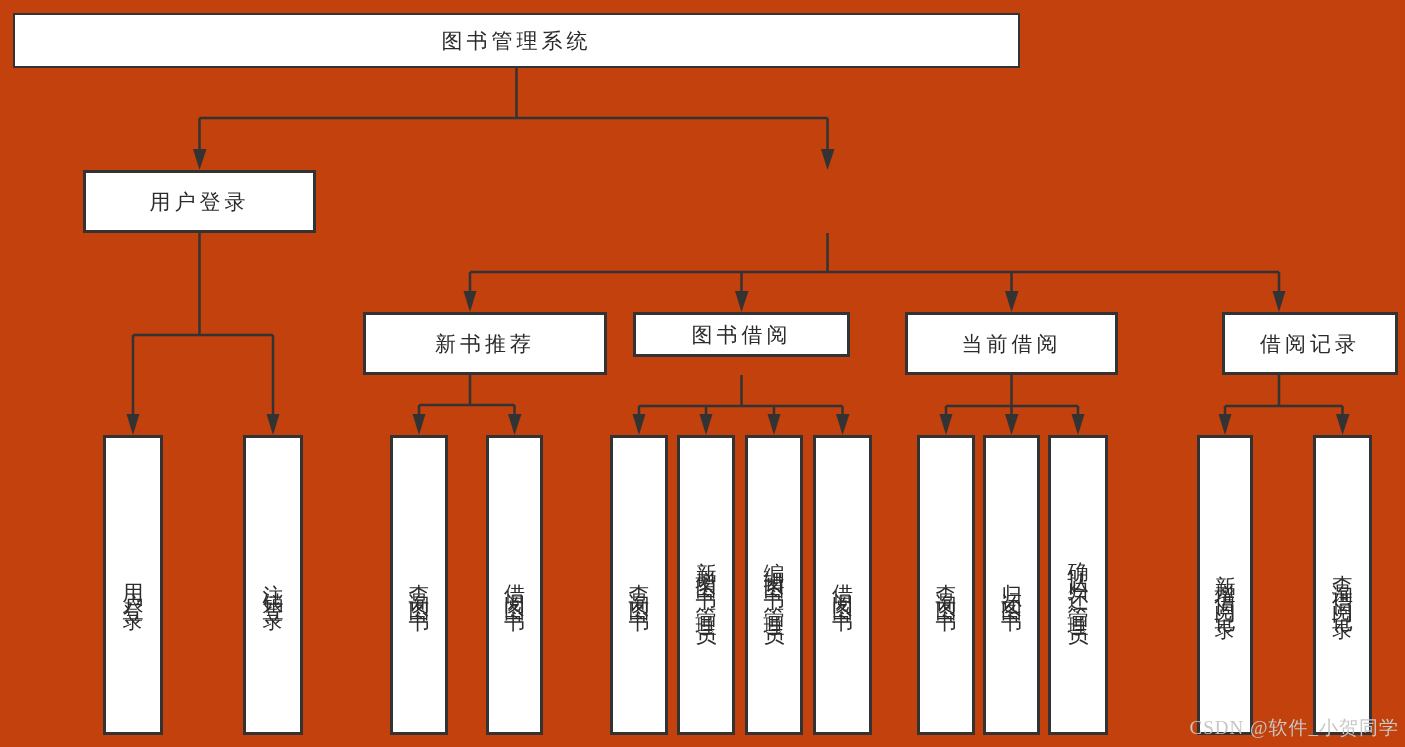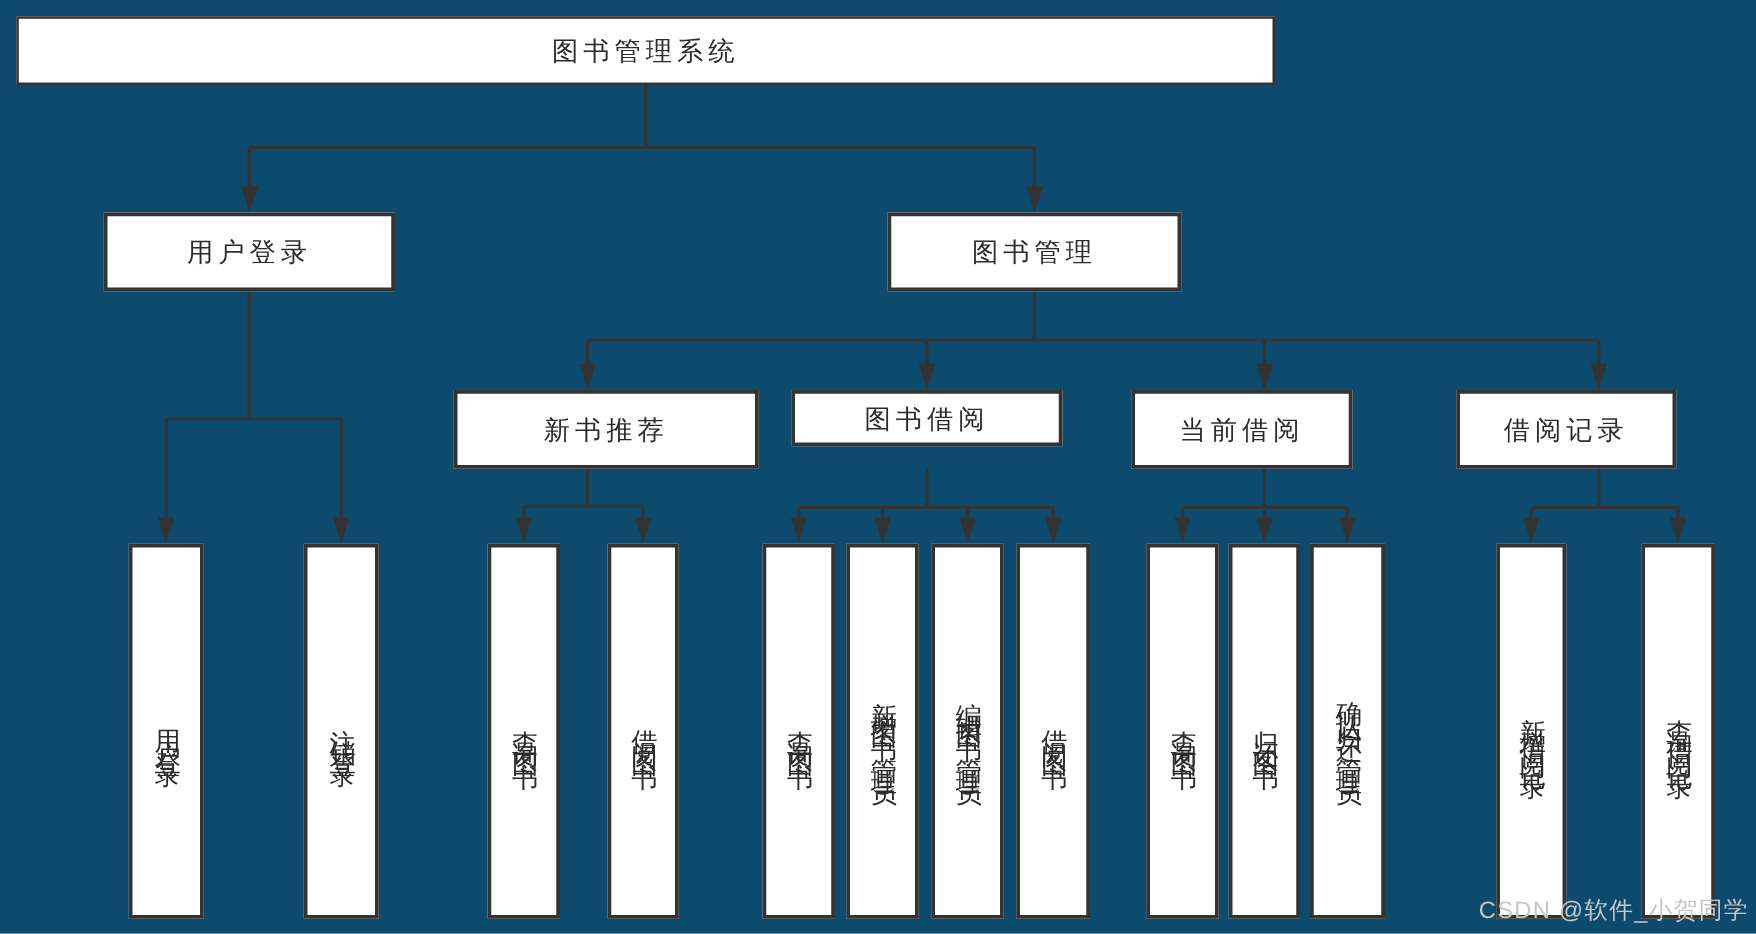--- a/index.html
+++ b/index.html
@@ -1,18 +1,18 @@
 <!DOCTYPE html>
 <html><head>
 <meta charset="utf-8">
 <style>
   html,body{margin:0;padding:0;background:#ffffff;}
   .canvas{
-    position:relative;width:1405px;height:747px;background:#0c4a6e;overflow:hidden;
-    font-family:Liberation Sans, sans-serif;color:#2b2b2b;
+    position:relative;width:1405px;height:747px;background:#c2410c;overflow:hidden;
+    font-family:Liberation Serif, serif;color:#2b2b2b;
   }
   .wires{position:absolute;left:0;top:0;z-index:0;}
   .node{
     position:absolute;box-sizing:border-box;background:#ffffff;border:3px solid #333333;
     display:flex;align-items:center;justify-content:center;z-index:1;
   }
   .node .lbl{font-size:21px;letter-spacing:4px;white-space:nowrap;color:#2b2b2b;}
   .root{border-width:2px;}
   .leaf .lbl{
     writing-mode:vertical-rl;text-orientation:mixed;
@@ -68,34 +68,31 @@
     </g>
   </svg>
 
   <div class="node root" style="left:13px;top:13px;width:1007px;height:55px">
     <span class="lbl">图书管理系统</span>
   </div>
 
   <div class="node" style="left:83px;top:170px;width:233px;height:63px">
     <span class="lbl">用户登录</span>
   </div>
-  <div class="node" style="left:710px;top:170px;width:235px;height:63px">
-    <span class="lbl">图书管理</span>
-  </div>
 
   <div class="node" style="left:363px;top:312px;width:244px;height:63px">
     <span class="lbl">新书推荐</span>
   </div>
   <div class="node" style="left:633px;top:312px;width:217px;height:45px">
     <span class="lbl">图书借阅</span>
   </div>
-  <div class="node" style="left:905px;top:312px;width:177px;height:63px">
+  <div class="node" style="left:905px;top:312px;width:213px;height:63px">
     <span class="lbl">当前借阅</span>
   </div>
-  <div class="node" style="left:1165px;top:312px;width:176px;height:63px">
+  <div class="node" style="left:1222px;top:312px;width:176px;height:63px">
     <span class="lbl">借阅记录</span>
   </div>
 
   <div class="node leaf" style="left:103px;top:435px;width:60px;height:300px">
     <span class="lbl">用户登录</span>
   </div>
   <div class="node leaf" style="left:243px;top:435px;width:60px;height:300px">
     <span class="lbl">注销登录</span>
   </div>
   <div class="node leaf" style="left:390px;top:435px;width:58px;height:300px">

